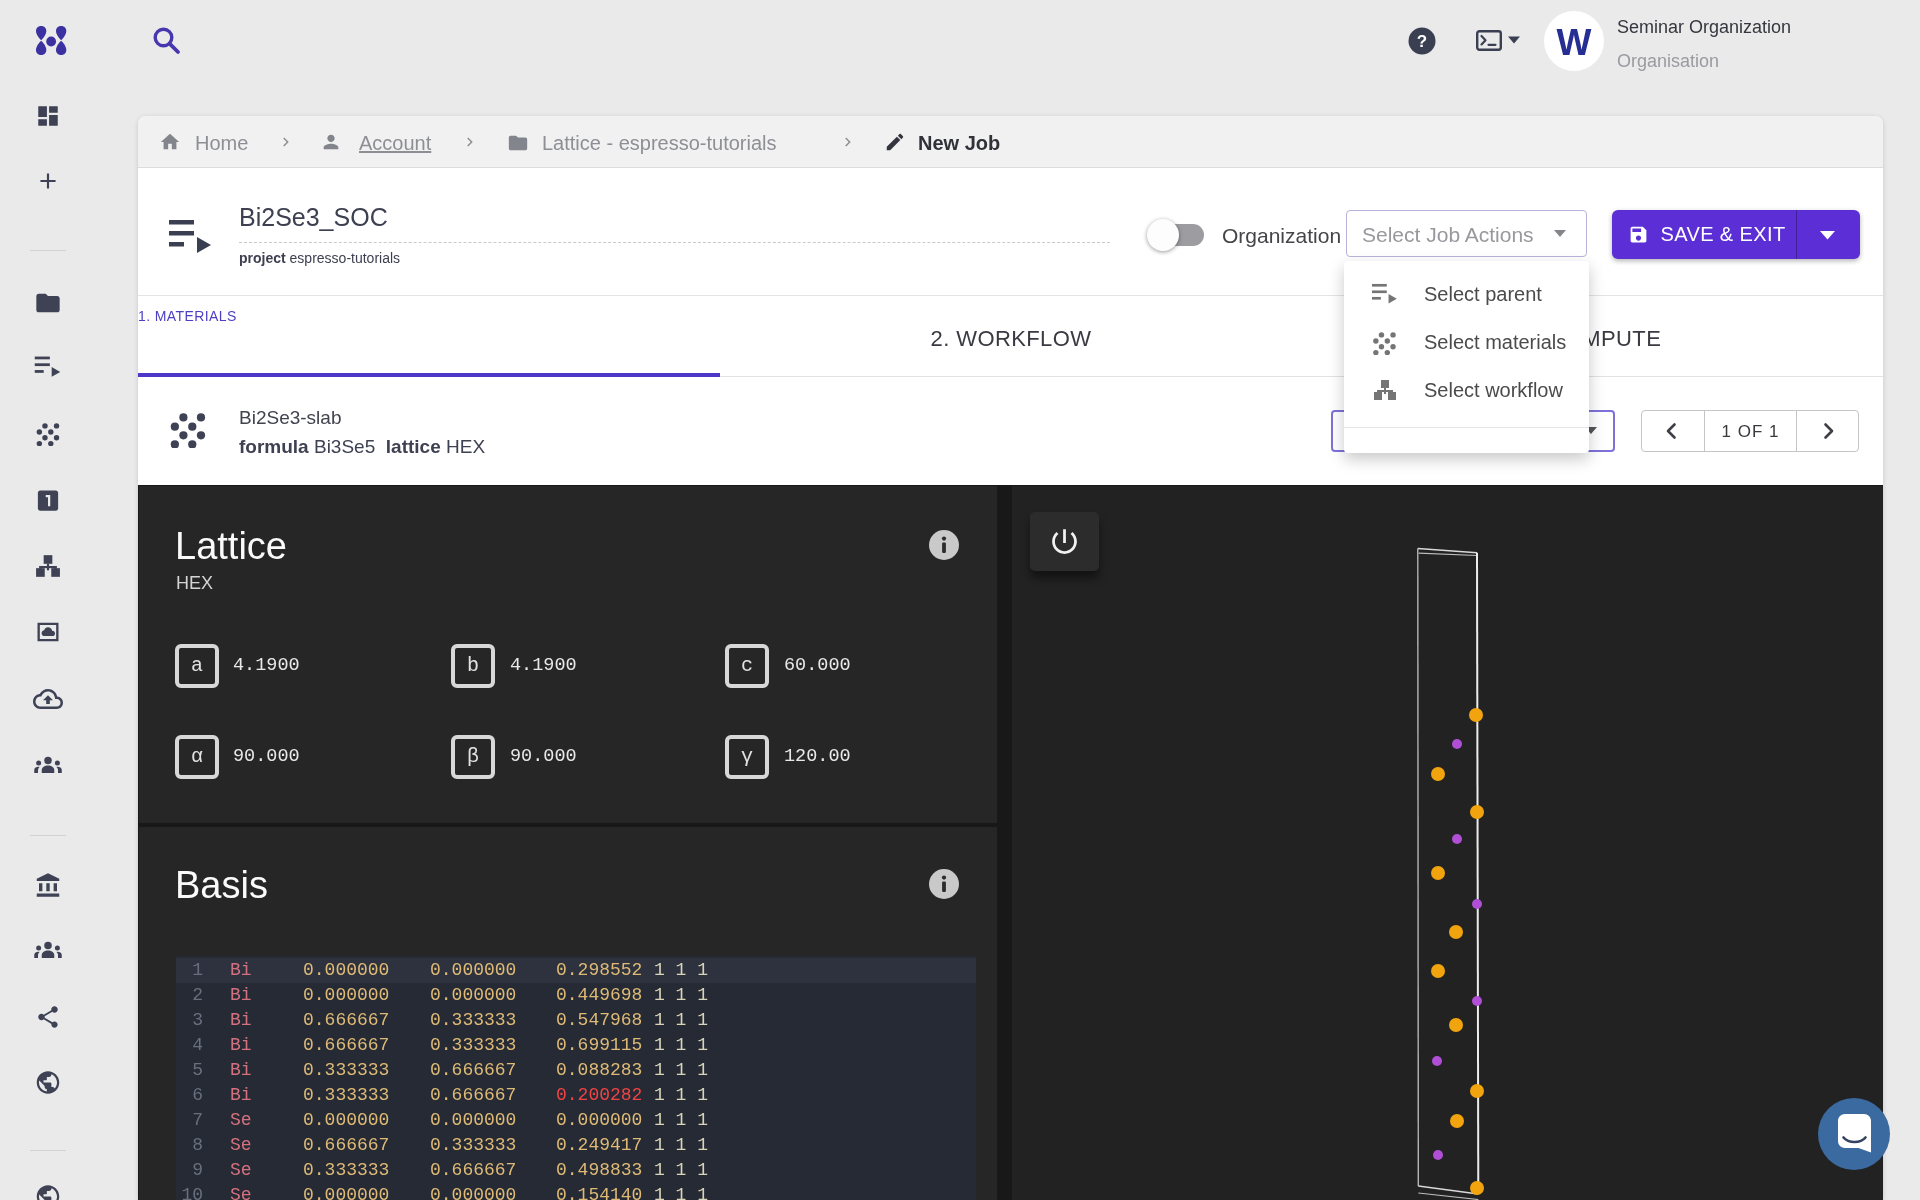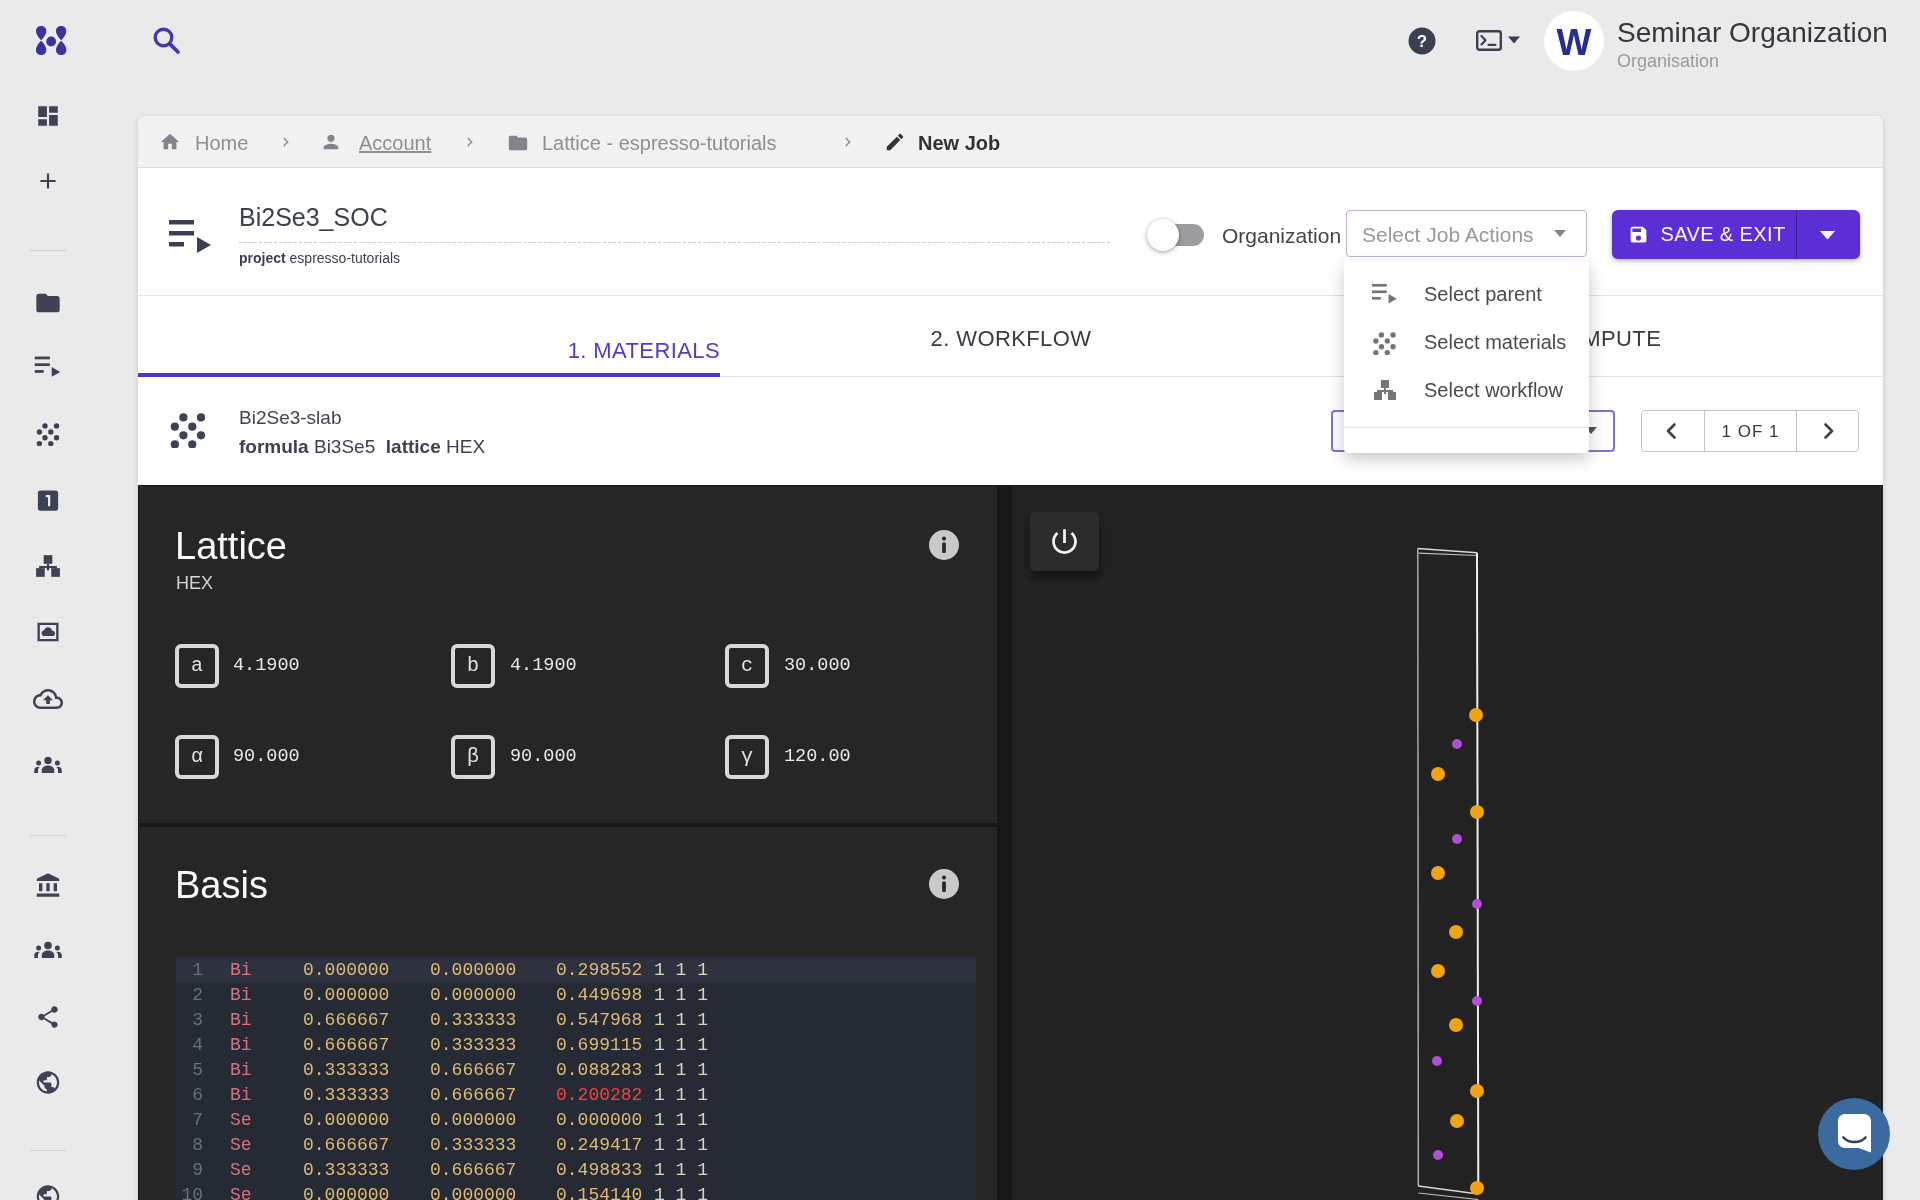--- a/index.html
+++ b/index.html
@@ -154,21 +154,21 @@
 
   <svg class="ic" style="left:1476px;top:30px;" width="46" height="21" viewBox="0 0 46 21">
     <rect x="1.2" y="1.2" width="23.6" height="18.6" rx="2.2" fill="none" stroke="#3a3f51" stroke-width="2.4"></rect>
     <path d="M5.5 6 L9.5 10.2 L5.5 14.4" fill="none" stroke="#3a3f51" stroke-width="2.2" stroke-linecap="round" stroke-linejoin="round"></path>
     <line x1="12.5" y1="14.8" x2="19.5" y2="14.8" stroke="#3a3f51" stroke-width="2.2" stroke-linecap="round"></line>
     <path d="M32 6.5 L44 6.5 L38 13.5 Z" fill="#3a3f51"></path>
   </svg>
 
   <div class="abs" style="left:1544px;top:11px;width:60px;height:60px;border-radius:50%;background:#fff;"></div>
   <div class="abs" style="left:1544px;top:11px;width:60px;height:60px;text-align:center;font-size:37px;line-height:64px;font-weight:bold;color:#272e93;">W</div>
-  <div class="abs" style="left:1617px;top:17px;font-size:28px;color:#36363f;text-align:center;">Seminar Organization</div>
+  <div class="abs" style="left:1617px;top:17px;font-size:18px;color:#36363f;text-align:center;">Seminar Organization</div>
   <div class="abs" style="left:1617px;top:51px;font-size:18px;color:#9a9aa0;">Organisation</div>
 </div>
 
 <div class="abs" id="card" style="left:138px;top:116px;width:1745px;height:1084px;background:#fff;border-radius:8px 8px 0 0;box-shadow:0 1px 5px rgba(0,0,0,0.15);"></div>
 
 <div class="abs" style="left:138px;top:116px;width:1745px;height:52px;background:#f1f1f2;border-bottom:1px solid #dcdcdc;border-radius:8px 8px 0 0;"></div>
 <svg class="ic" style="left:159px;top:131px;" width="22" height="22" viewBox="0 0 24 24">
     <path fill="#83858c" d="M10 20v-6h4v6h5v-8h3L12 3 2 12h3v8z"></path>
   </svg>
 <div class="abs" style="left:195px;top:132px;font-size:20px;color:#8e8f94;">Home</div>
@@ -221,21 +221,21 @@
     <path fill="#fff" d="M17 3H5c-1.11 0-2 .9-2 2v14c0 1.1.89 2 2 2h14c1.1 0 2-.9 2-2V7l-4-4zm-5 16c-1.66 0-3-1.34-3-3s1.34-3 3-3 3 1.34 3 3-1.34 3-3 3zm3-10H5V5h10v4z"></path>
   </svg>
 <div class="abs" style="left:1649px;top:223px;width:148px;text-align:center;font-size:20px;font-weight:500;letter-spacing:0.4px;color:#fff;white-space:nowrap;">SAVE &amp; EXIT</div>
 <div class="abs" style="left:1796px;top:210px;width:1px;height:49px;background:#41209e;"></div>
 <svg class="ic" style="left:1820px;top:231px;" width="15" height="9" viewBox="0 0 15 9">
     <path fill="#fff" d="M0 0h15L7.5 8.5z"></path>
   </svg>
 
 <div class="abs" style="left:138px;top:295px;width:1745px;height:1px;background:#e4e4e6;"></div>
 
-<div class="abs" style="left:138px;top:338px;width:582px;text-align:right;font-size:22px;font-weight:500;letter-spacing:0.4px;color:#4c3ec5;">1. MATERIALS</div>
+<div class="abs" style="left:138px;top:308px;width:582px;text-align:left;font-size:14px;font-weight:500;letter-spacing:0.4px;color:#4c3ec5;">1. MATERIALS</div>
 <div class="abs" style="left:720px;top:326px;width:582px;text-align:center;font-size:22px;font-weight:500;letter-spacing:0.4px;color:#3a3a42;">2. WORKFLOW</div>
 <div class="abs" style="left:1301px;top:326px;width:582px;text-align:center;font-size:22px;font-weight:500;letter-spacing:0.4px;color:#3a3a42;">3. COMPUTE</div>
 <div class="abs" style="left:138px;top:376px;width:1745px;height:1px;background:#e2e2e2;"></div>
 <div class="abs" style="left:138px;top:373px;width:582px;height:4px;background:#4b38c8;"></div>
 
 <svg class="ic" id="matdots" style="left:169px;top:410px;" width="38" height="38" viewBox="0 0 24 24">
   <g fill="#3e4254">
     <circle cx="9.1" cy="4.7" r="2.6"></circle>
       <circle cx="20.2" cy="4.7" r="2.6"></circle>
     <circle cx="3.7" cy="10.5" r="2.6"></circle>
@@ -276,21 +276,21 @@
   <circle cx="15" cy="15" r="15" fill="#c9c9c9"></circle>
   <circle cx="15" cy="8.6" r="2.1" fill="#2c2c2c"></circle>
   <rect x="13.1" y="12.4" width="3.8" height="10.6" rx="1.2" fill="#2c2c2c"></rect>
 </svg>
 
 <div class="abs lbox" style="left:175px;top:644px;">a</div>
 <div class="abs lval" style="left:233px;top:655px;">4.1900</div>
 <div class="abs lbox" style="left:451px;top:644px;">b</div>
 <div class="abs lval" style="left:510px;top:655px;">4.1900</div>
 <div class="abs lbox" style="left:725px;top:644px;">c</div>
-<div class="abs lval" style="left:784px;top:655px;">30.000</div>
+<div class="abs lval" style="left:784px;top:655px;">60.000</div>
 <div class="abs lbox" style="left:175px;top:735px;">α</div>
 <div class="abs lval" style="left:233px;top:746px;">90.000</div>
 <div class="abs lbox" style="left:451px;top:735px;">β</div>
 <div class="abs lval" style="left:510px;top:746px;">90.000</div>
 <div class="abs lbox" style="left:725px;top:735px;">γ</div>
 <div class="abs lval" style="left:784px;top:746px;">120.00</div>
 <style>
   .lbox { width:44px;height:44px;border:4px solid #d8d8d8;border-radius:6px;
           font-family:"Liberation Mono",monospace;font-size:20px;color:#e2e2e2;
           text-align:center;line-height:36px; }

